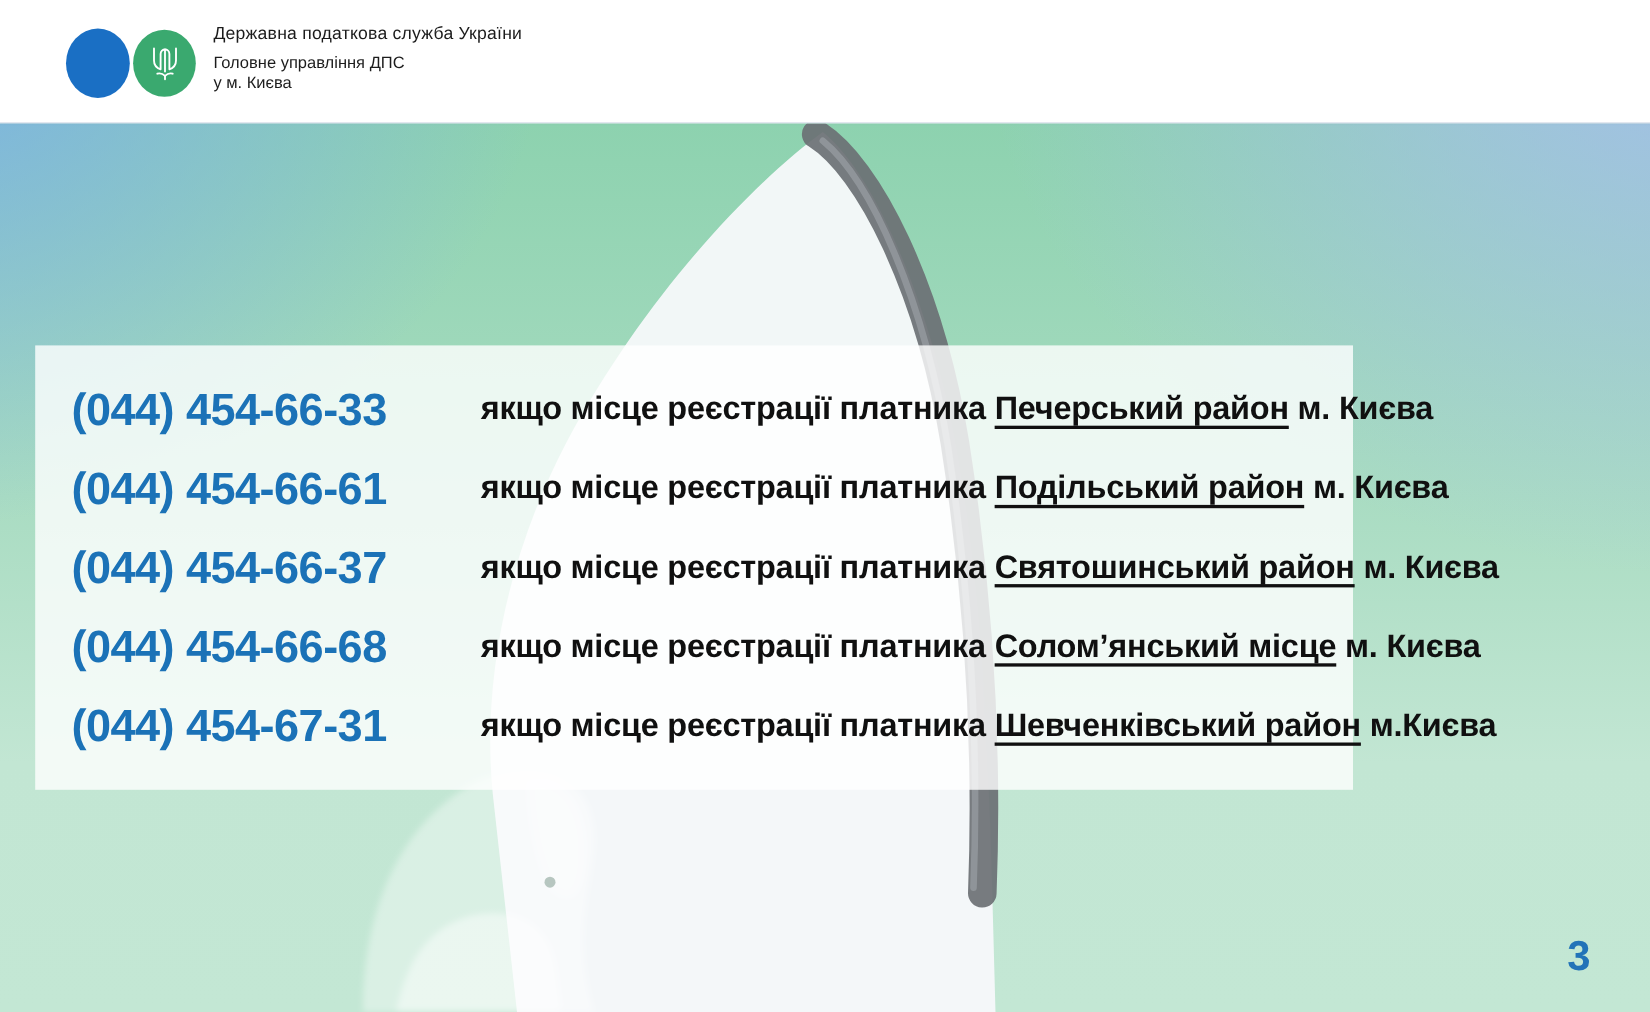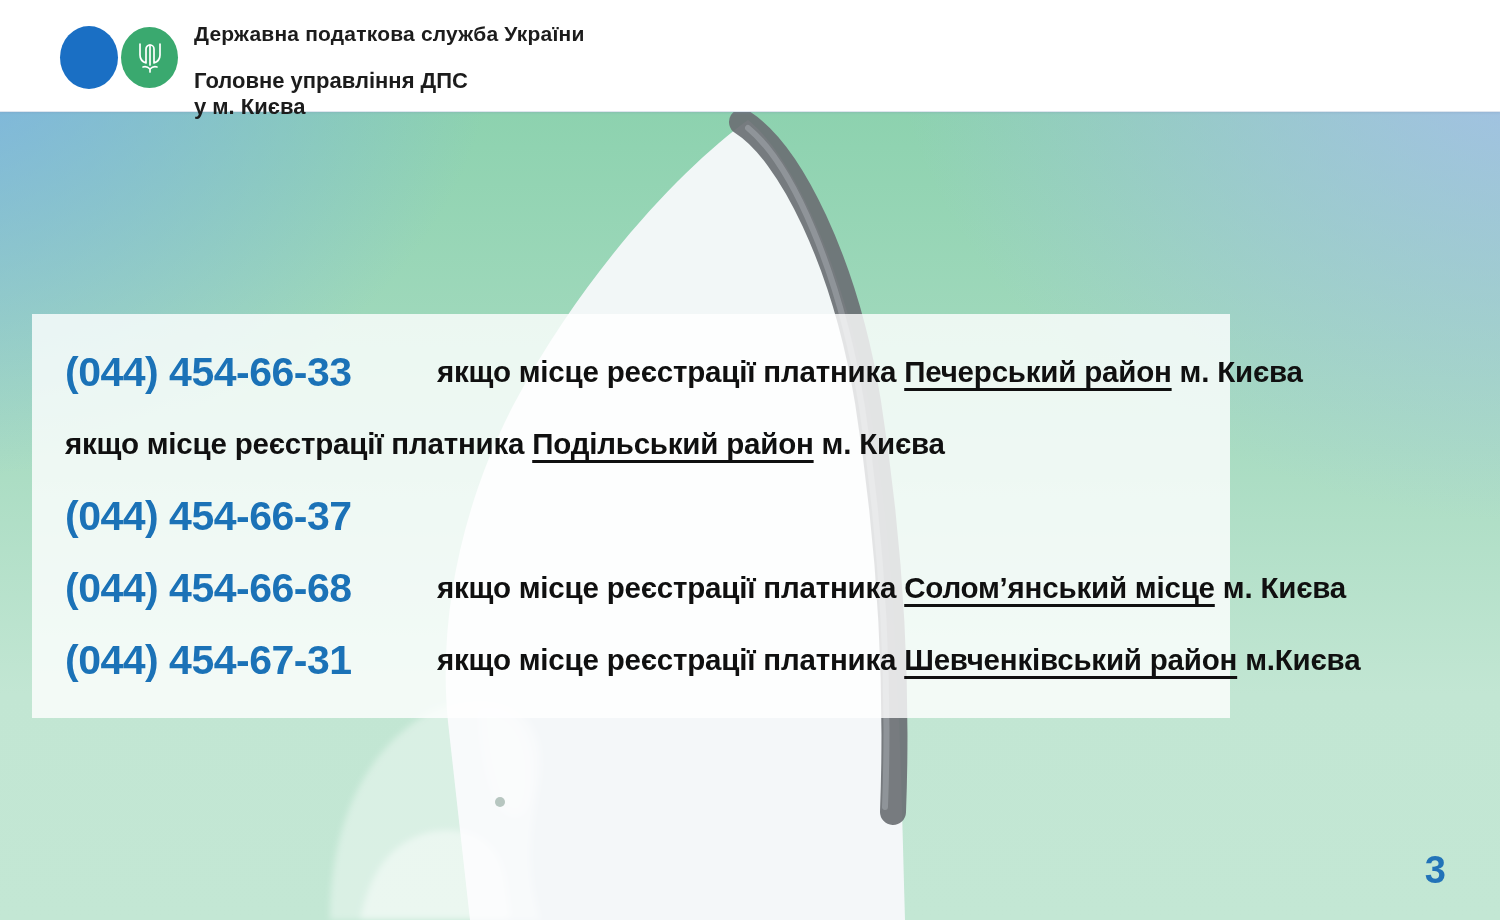--- a/index.html
+++ b/index.html
@@ -36,25 +36,25 @@
     left: 61px; width: 57px; height: 61px; top: 1px;
     border-radius: 50%;
     background: #3aa96f;
     display: flex; align-items: center; justify-content: center;
   }
   .header-titles {
     position: absolute; left: 194px; top: 22px;
     color: #1c1c1c;
   }
   .header-title-main {
-    font-size: 21px; font-weight: bold; letter-spacing: 0.2px;
-    margin-bottom: 22px;
+    font-size: 16px; font-weight: normal; letter-spacing: 0.2px;
+    margin-bottom: 9px;
   }
   .header-title-sub {
-    font-size: 22px; font-weight: bold; line-height: 1.2;
+    font-size: 15px; font-weight: normal; line-height: 1.2;
   }
 
   
   .main {
     position: absolute; top: 112px; left: 0;
     width: 1500px; height: 808px;
     background:
       radial-gradient(ellipse 950px 750px at -6% -12%, rgba(123,174,235,0.95), rgba(123,174,235,0) 62%),
       radial-gradient(ellipse 1050px 820px at 104% -14%, rgba(167,189,241,0.97), rgba(167,189,241,0) 64%),
       linear-gradient(180deg, #8dd2af 0%, #a9dcc2 42%, #c2e6d3 72%, #c3e7d4 100%);
@@ -165,25 +165,27 @@
   </svg>
 
   <div class="panel">
 
       <div class="hotline-row">
         <span class="hotline-phone">(044) 454-66-33</span>
         <span class="hotline-desc"><span>якщо місце реєстрації платника </span><span class="hotline-district">Печерський район</span><span> м. Києва</span></span>
       </div>
 
       <div class="hotline-row">
+        <span class="hotline-phone">(044) 454-66-61</span>
         <span class="hotline-desc"><span>якщо місце реєстрації платника </span><span class="hotline-district">Подільський район</span><span> м. Києва</span></span>
       </div>
 
       <div class="hotline-row">
         <span class="hotline-phone">(044) 454-66-37</span>
+        <span class="hotline-desc"><span>якщо місце реєстрації платника </span><span class="hotline-district">Святошинський район</span><span> м. Києва</span></span>
       </div>
 
       <div class="hotline-row">
         <span class="hotline-phone">(044) 454-66-68</span>
         <span class="hotline-desc"><span>якщо місце реєстрації платника </span><span class="hotline-district">Солом’янський місце</span><span> м. Києва</span></span>
       </div>
 
       <div class="hotline-row">
         <span class="hotline-phone">(044) 454-67-31</span>
         <span class="hotline-desc"><span>якщо місце реєстрації платника </span><span class="hotline-district">Шевченківський район</span><span> м.Києва</span></span>

